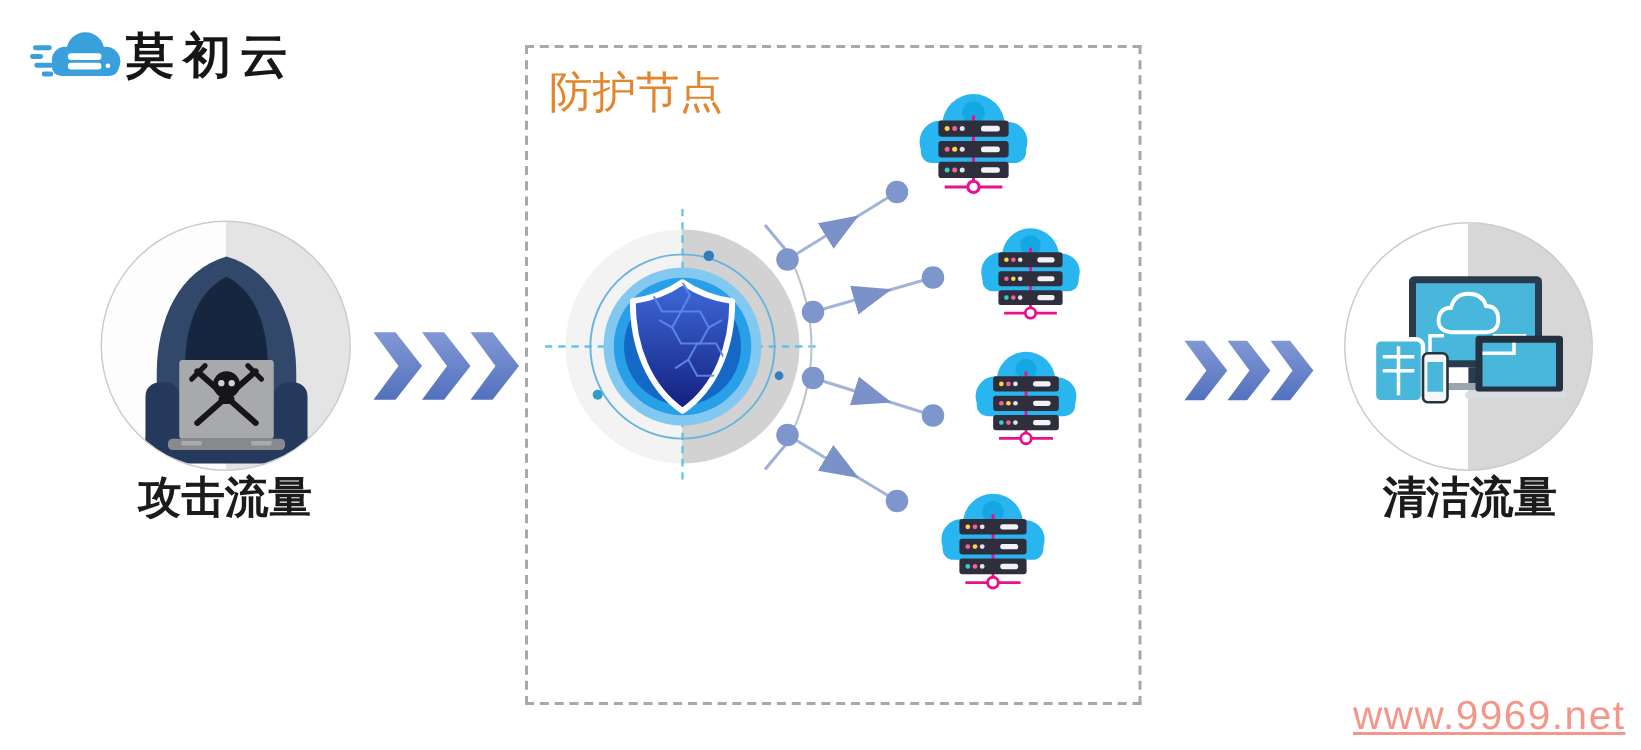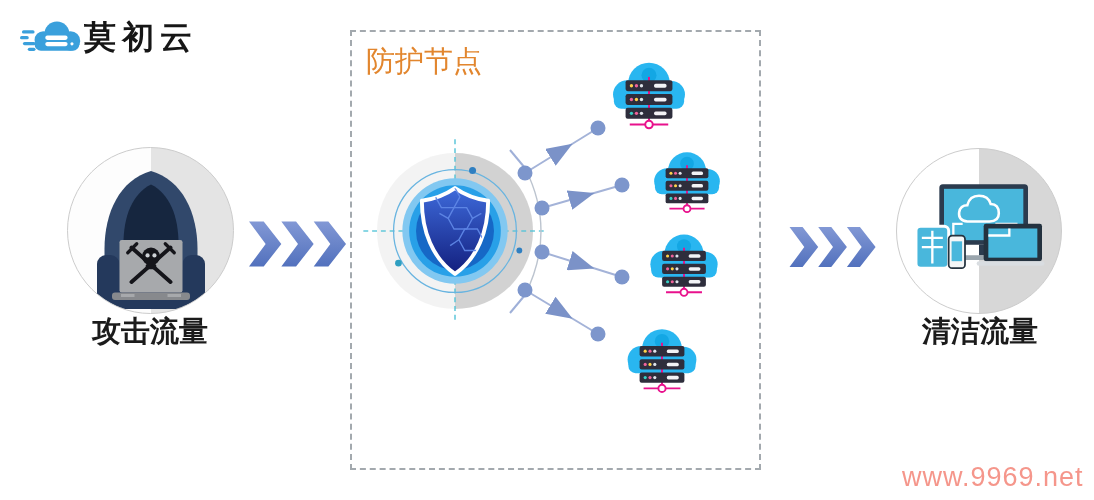--- a/index.html
+++ b/index.html
@@ -19,21 +19,21 @@
                  background:linear-gradient(90deg,#ffffff 50%,#d7d7d7 50%);}
   
   .lbl-black{font-weight:bold;color:#1b1b1b;font-size:29px;text-align:center;}
   .lbl-orange{color:#e2862e;font-size:29px;}
   .attack-label{left:50px;top:312px;width:200px;}
   .box-title{left:366px;top:42px;}
   .flood-label{left:375px;top:315px;width:160px;text-align:center;}
   .cluster-label{left:515px;top:424px;font-size:28px;}
   .clean-label{left:778px;top:184px;width:108px;font-size:24px;}
   .origin-label{left:882px;top:312px;width:196px;}
-  .watermark{left:902px;top:462px;font-size:27px;color:#f5968b;letter-spacing:1px;}
+  .watermark{left:902px;top:462px;font-size:27px;color:#f5968b;letter-spacing:1px;text-decoration:underline;}
   
   .dash-box{left:350px;top:30px;width:407px;height:436px;border:2px dashed #a3a9ae;}
   svg{display:block;}
 </style>
 </head>
 <body>
 
 <div class="stage">
 
   <svg class="abs" style="left:20px;top:14px" width="68" height="48" viewBox="0 0 70 48">

